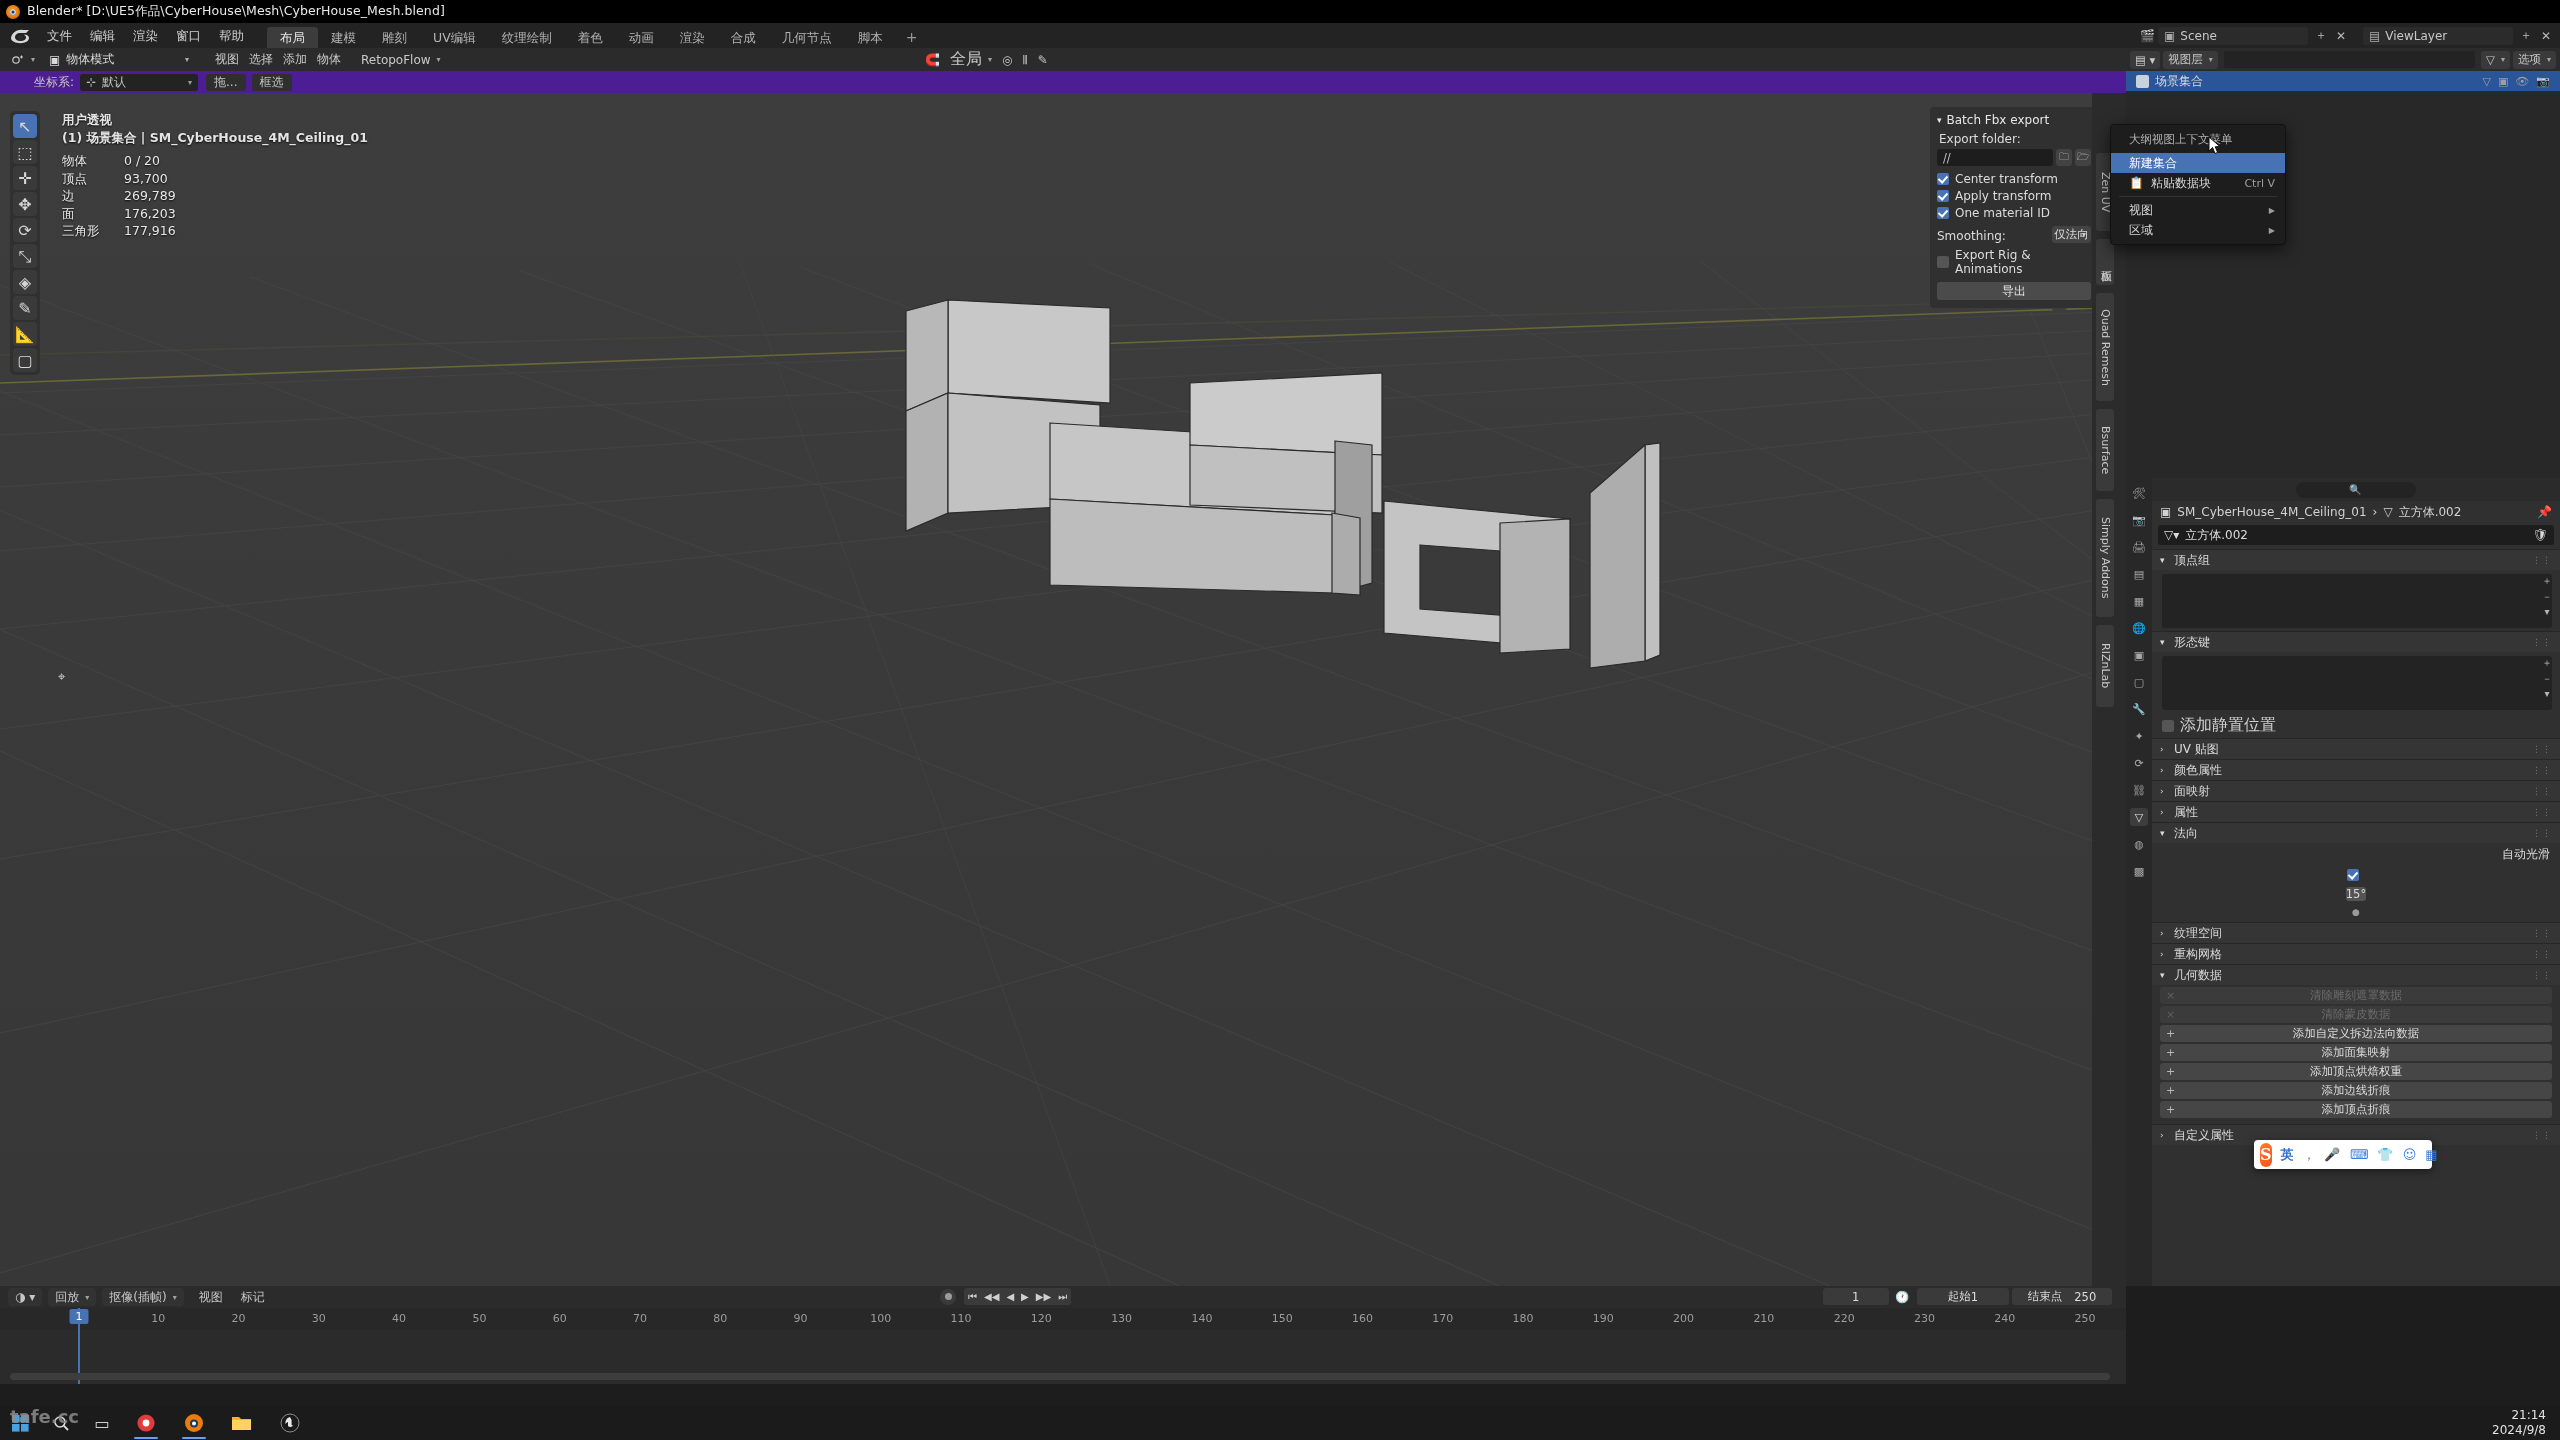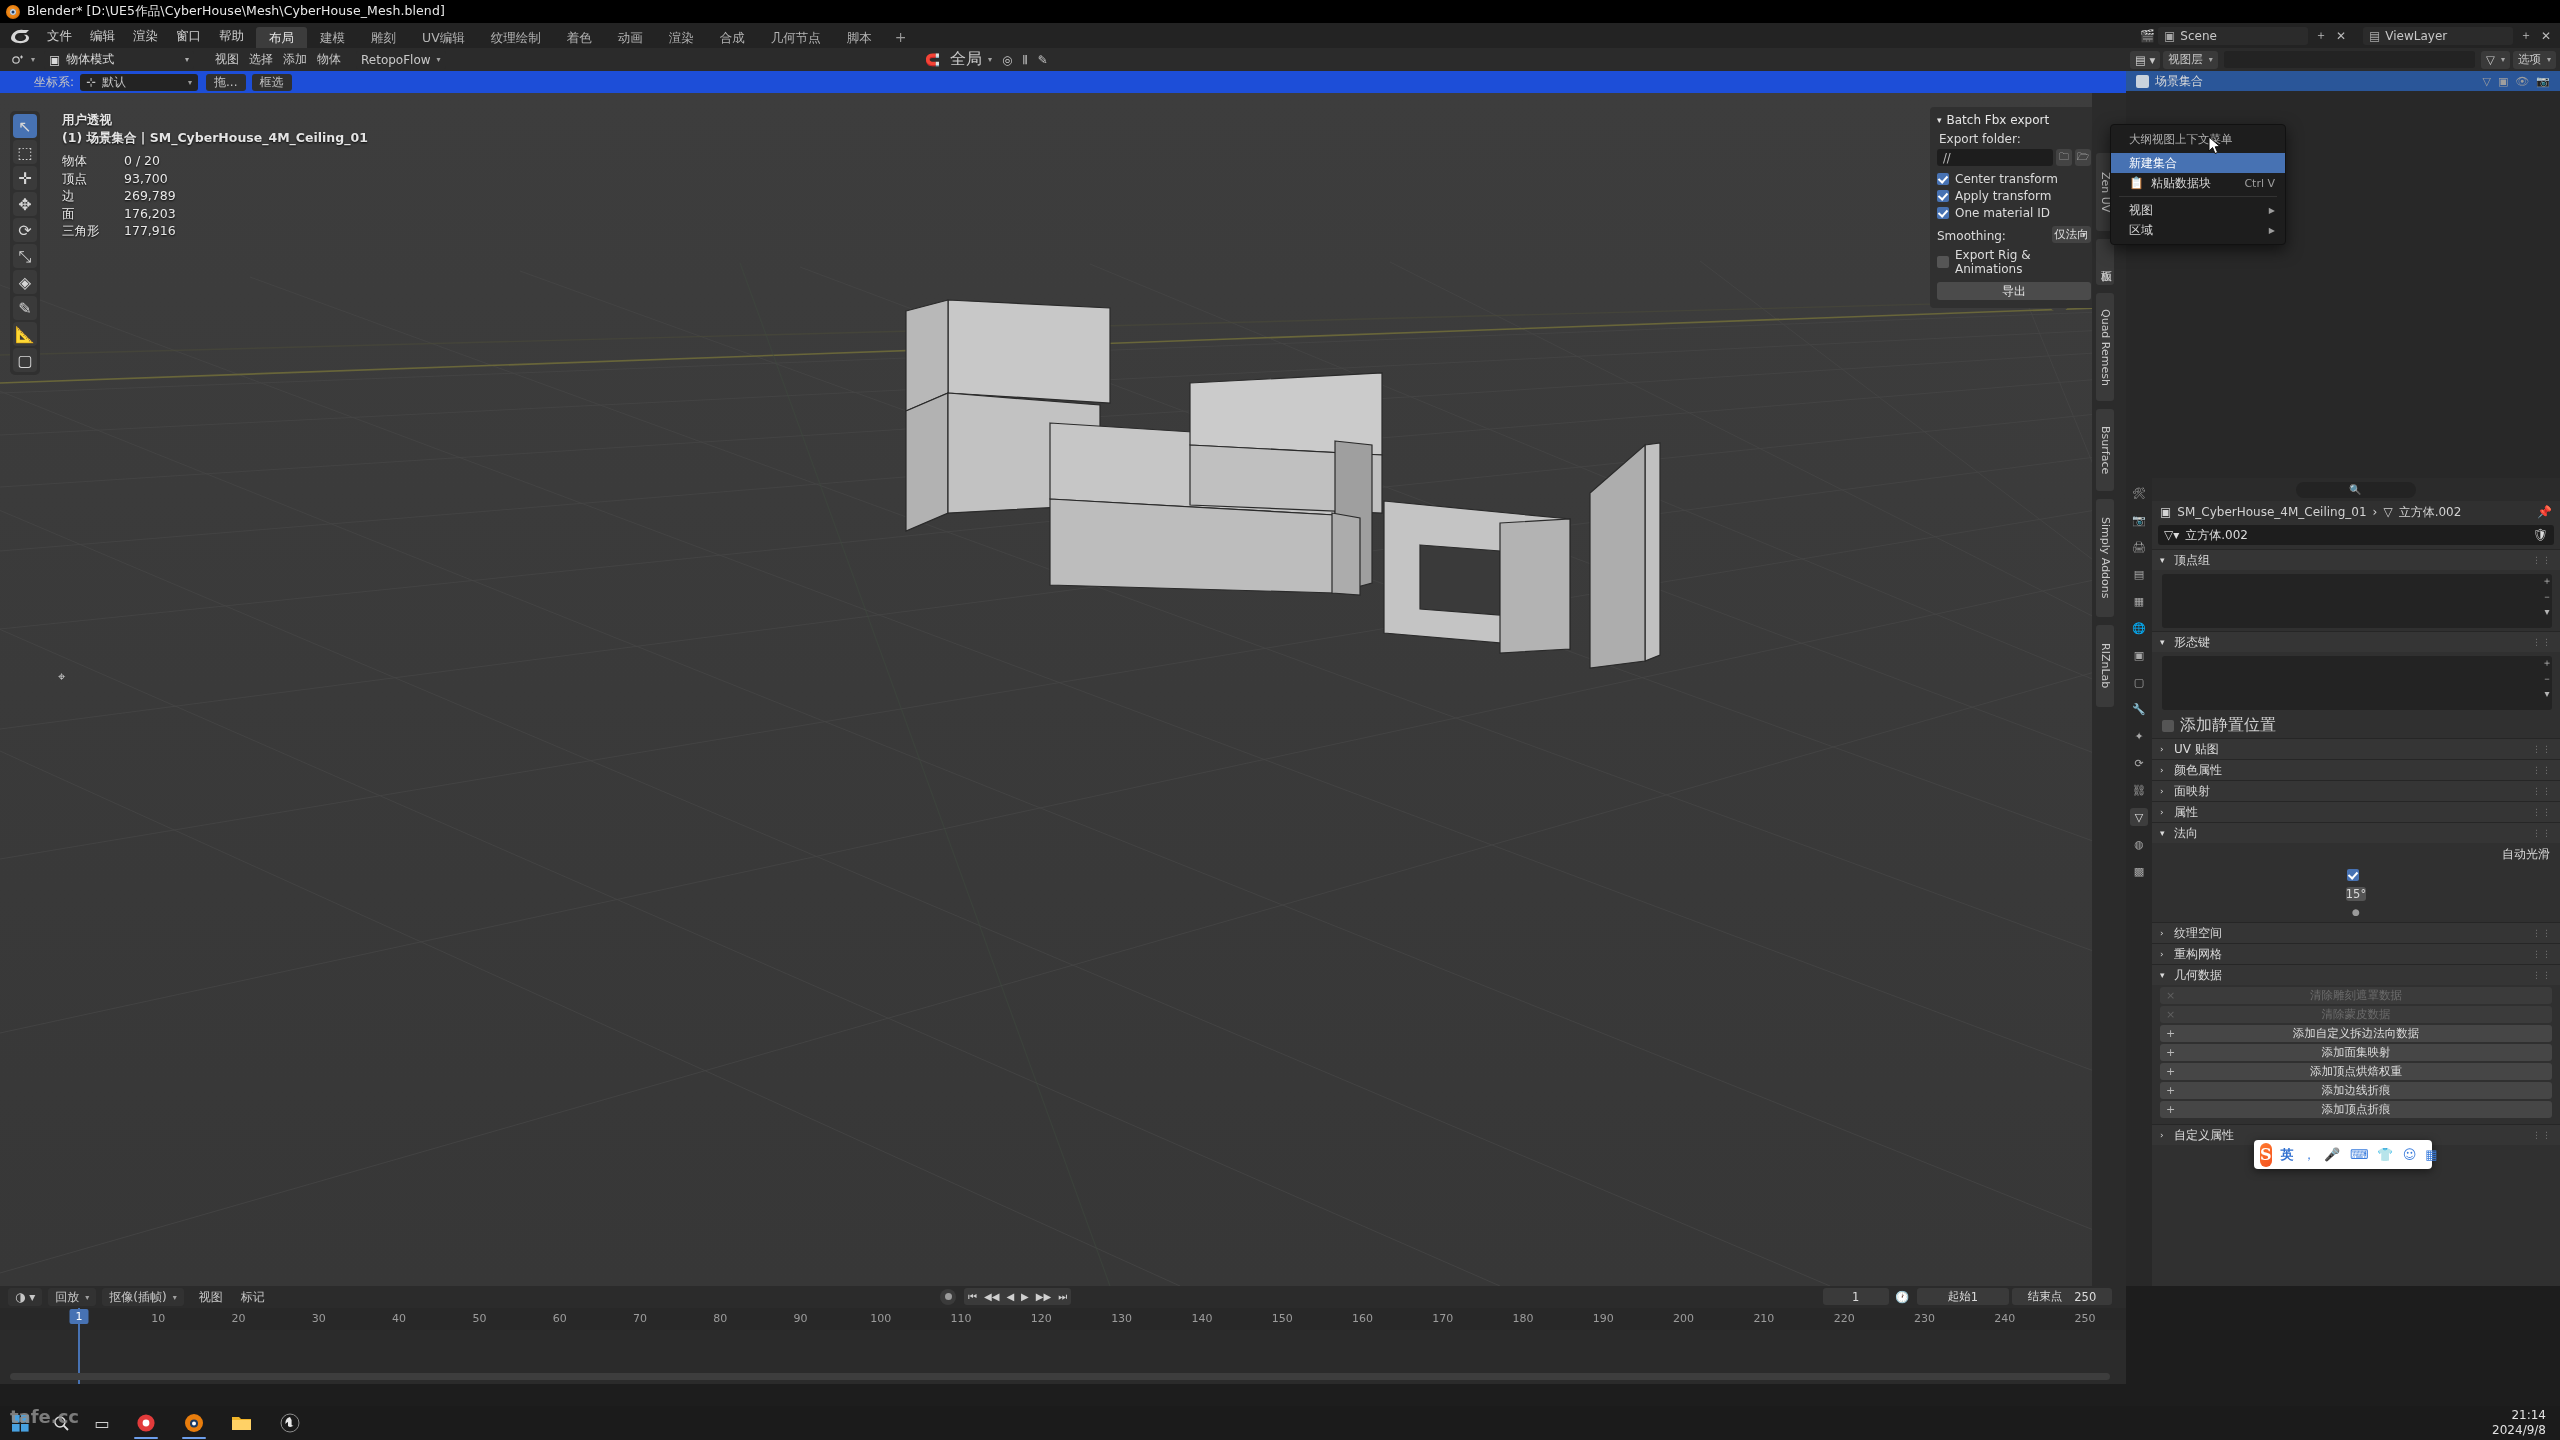--- a/index.html
+++ b/index.html
@@ -16,21 +16,21 @@
   .titlebar .bicon::after{ content:""; position:absolute; left:4px; top:4px; width:6px;height:6px;
     border-radius:50%; background:#1b3a63; box-shadow:0 0 0 1.5px #cfd8e3 inset; }
   .titlebar .ttxt { font-size:12.5px; color:#e8e8e8; margin-left:7px; letter-spacing:.1px; }
 
   
   .topbar { position:absolute; left:0; top:23px; width:2560px; height:25px;
     background:#232323; display:flex; align-items:center; }
   .topbar .logo { width:22px; height:17px; margin:0 7px 0 9px; position:relative; flex:0 0 auto;}
   .topbar .logo svg { display:block; }
   .mitem { font-size:12.5px; color:#cfcfcf; padding:0 9px; height:25px; line-height:25px; white-space:nowrap;}
-  .wstabs { display:flex; align-items:flex-end; height:25px; margin-left:3px; }
+  .wstabs { display:flex; align-items:flex-end; height:25px; margin-left:14px; }
   .wstab { font-size:12.5px; color:#b4b4b4; padding:0 13px; height:21px; line-height:21px;
      border-radius:3px 3px 0 0; white-space:nowrap; }
   .wstab.active { background:#3c3c3c; color:#e6e6e6; }
   .wstab.plus { color:#9a9a9a; font-size:14px; padding:0 10px;}
   .topbar-right { margin-left:auto; display:flex; align-items:center; height:25px; padding-right:4px;}
   .scnfield { display:flex; align-items:center; height:18px; background:#2b2b2b; border-radius:3px;
      padding:0 6px; margin-right:3px; font-size:12px; color:#c8c8c8; }
   .scnfield .ic { margin-right:5px; opacity:.8; }
   .scnfield.w1 { width:150px; } .scnfield.w2 { width:150px; }
   .minibtn { width:20px; height:18px; display:flex; align-items:center; justify-content:center;
@@ -42,21 +42,21 @@
   .vph-right { position:absolute; left:920px; top:48px; height:23px; display:flex; align-items:center; }
   .hbtn { height:18px; display:flex; align-items:center; padding:0 5px; border-radius:3px;
      font-size:12px; color:#c9c9c9; }
   .hbtn.box { background:#2b2b2b; }
   .mode-sel { display:flex; align-items:center; background:#2b2b2b; border-radius:3px; height:18px;
      padding:0 5px; width:150px; margin-left:4px; font-size:12px;}
   .chev { font-size:8px; opacity:.75; margin-left:auto; padding-left:6px;}
   .sep { width:12px; }
 
   
-  .toolrow { position:absolute; left:0; top:71px; width:2126px; height:22px; background:#1d4ed8;
+  .toolrow { position:absolute; left:0; top:71px; width:2126px; height:22px; background:#4c1d95;
      display:flex; align-items:center; font-size:12px; color:#c4c4c4; }
   .trlbl { padding:0 6px 0 34px; }
   .trfield { display:flex; align-items:center; background:#232323; border-radius:3px; height:17px;
      width:118px; padding:0 6px; margin-right:8px;}
   .trbtn { background:#2f2f2f; border-radius:3px; height:17px; line-height:17px; padding:0 8px; margin-right:6px;}
 
   
   .viewport { position:absolute; left:0; top:93px; width:2126px; height:1193px;
      background:linear-gradient(180deg,#3b3b3b 0%,#3a3a3a 45%,#383838 100%); overflow:hidden; }
   .grid-svg { position:absolute; inset:0; }

